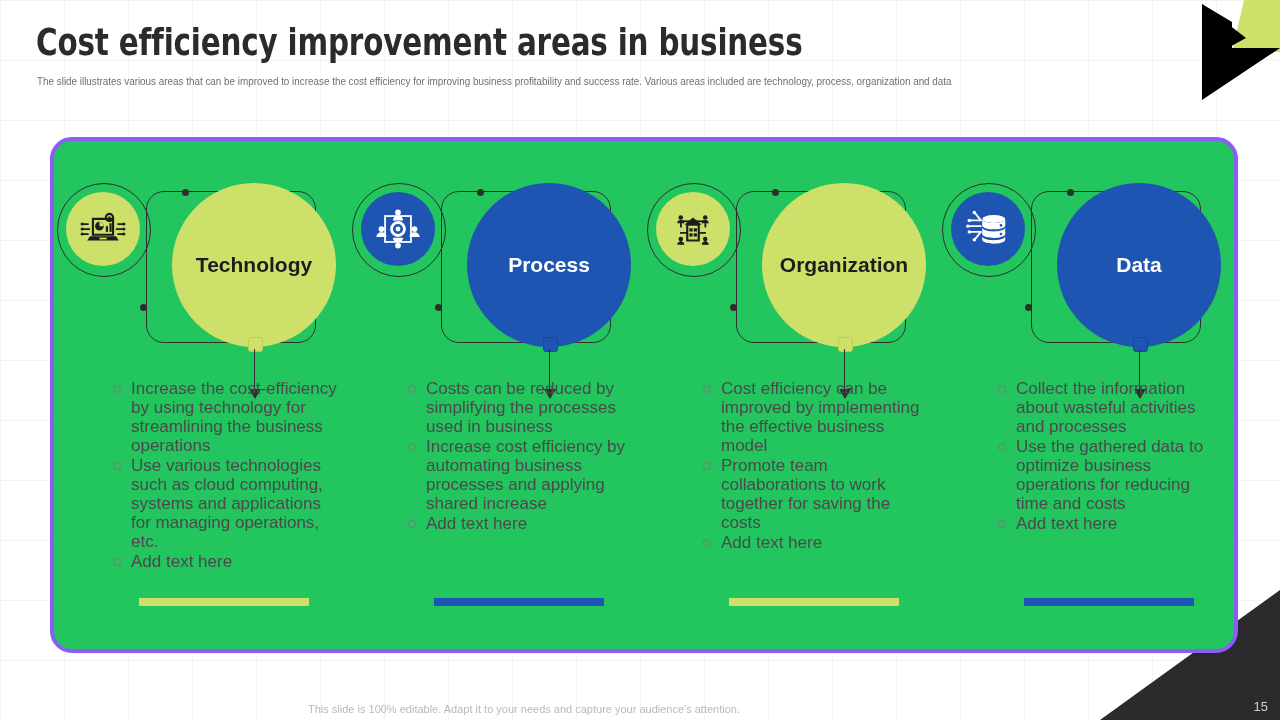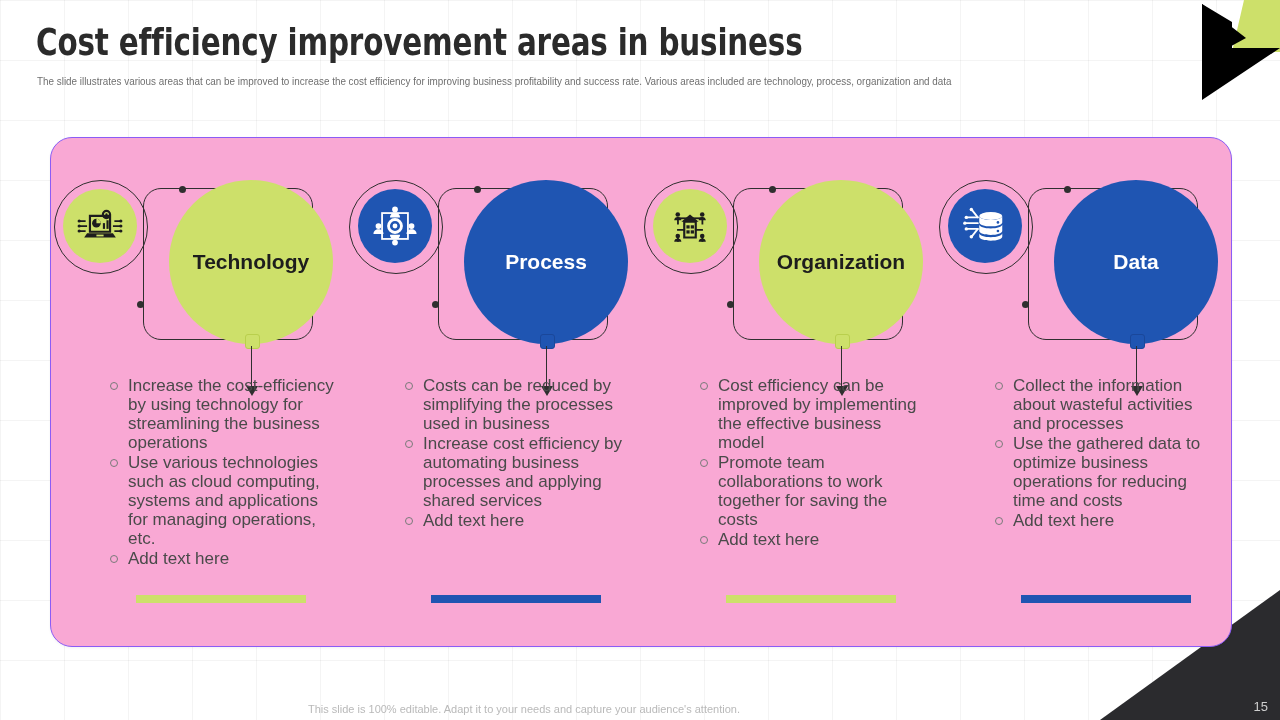--- a/index.html
+++ b/index.html
@@ -30,21 +30,21 @@
   }
   
   .deco-tr{position:absolute;right:0;top:0;width:96px;height:104px;}
   .deco-br{position:absolute;right:0;bottom:0;width:180px;height:130px;}
   .page-num{
     position:absolute;right:12px;bottom:6px;color:#cfcfcf;font-size:13px;
   }
   
   .card{
     position:absolute;left:50px;top:137px;width:1180px;height:508px;
-    border:1px solid #8b5cf6;border-radius:22px;background:#f9a8d4;
+    border:4px solid #8b5cf6;border-radius:22px;background:#22c55e;
     box-shadow:0 1px 3px rgba(0,0,0,0.05);
   }
   .cols{position:absolute;inset:0;}
   .col{position:absolute;top:0;width:295px;height:100%;}
   .col.c0{left:0;}
   .col.c1{left:295px;}
   .col.c2{left:590px;}
   .col.c3{left:885px;}
 
   
@@ -231,21 +231,21 @@
       </div>
 
       <div class="stem">
         <div class="sq blue"></div>
         <div class="line"></div>
         <div class="head"></div>
       </div>
 
       <ul class="bullets">
         <li>Costs can be reduced by simplifying the processes used in business</li>
-        <li>Increase cost efficiency by automating business processes and applying shared services</li>
+        <li>Increase cost efficiency by automating business processes and applying shared increase</li>
         <li>Add text here</li>
       </ul>
       <div class="bar blue"></div>
     </div>
 
     <div class="col c2">
       <div class="rrect"></div>
       <div class="dot" style="left:128px;top:48px;"></div>
       <div class="dot" style="left:86px;top:163px;"></div>
       <div class="ring-dot" style="left:136px;top:96px;"></div>

